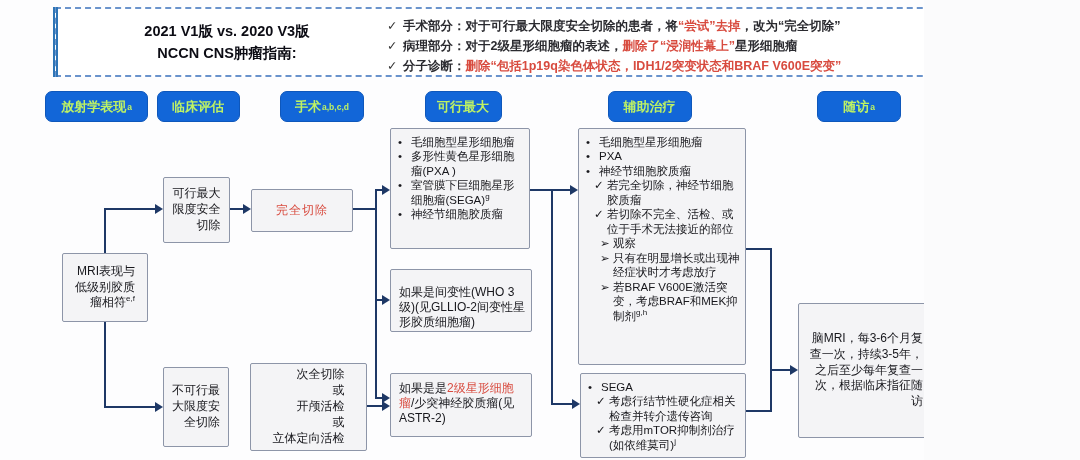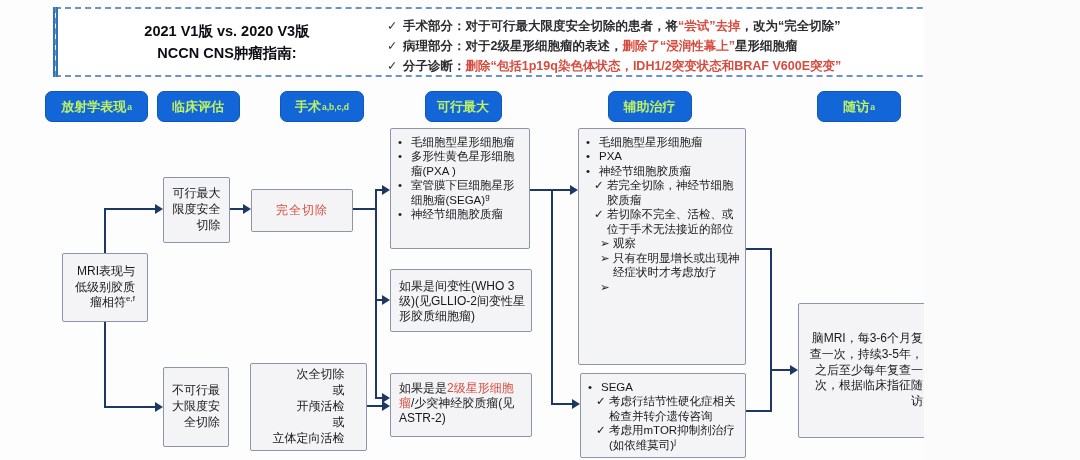--- a/index.html
+++ b/index.html
@@ -145,21 +145,21 @@
           <span class="marker">•</span>
           <span class="txt">室管膜下巨细胞星形细胞瘤(SEGA)<sup>g</sup></span>
         </div>
         <div class="li lvl0">
           <span class="marker">•</span>
           <span class="txt">神经节细胞胶质瘤</span>
         </div>
       </div>
   </div>
 
-  <div class="fbox la small" style="left:390px;top:269px;width:142px;height:63px;padding:9px 6px 4px 8px;font-size:12px;">
+  <div class="fbox la small" style="left:390px;top:269px;width:142px;height:63px;padding:15px 6px 4px 8px;font-size:12px;">
     <div>如果是间变性(WHO 3级)(见GLLIO-2间变性星形胶质细胞瘤)</div>
   </div>
 
   <div class="fbox la small" style="left:390px;top:373px;width:142px;height:64px;padding:7px 6px 4px 8px;font-size:12px;">
     <div><span>如果是是</span><span class="red">2级星形细胞瘤</span><span>/少突神经胶质瘤(见ASTR-2)</span></div>
   </div>
 
   <div class="fbox la pad small" style="left:578px;top:128px;width:168px;height:237px;">
     <div>
         <div class="li lvl0">
@@ -185,20 +185,21 @@
         <div class="li lvl2">
           <span class="marker">➢</span>
           <span class="txt">观察</span>
         </div>
         <div class="li lvl2">
           <span class="marker">➢</span>
           <span class="txt">只有在明显增长或出现神经症状时才考虑放疗</span>
         </div>
         <div class="li lvl2">
           <span class="marker">➢</span>
+          <span class="txt">若BRAF V600E激活突变，考虑BRAF和MEK抑制剂<sup>g,h</sup></span>
         </div>
       </div>
   </div>
 
   <div class="fbox la pad small" style="left:580px;top:373px;width:166px;height:85px;">
     <div>
         <div class="li lvl0">
           <span class="marker">•</span>
           <span class="txt">SEGA</span>
         </div>

